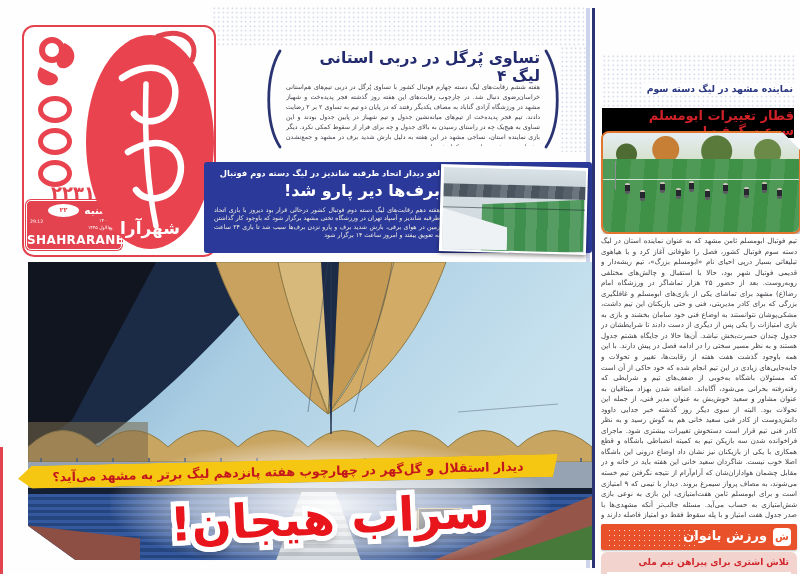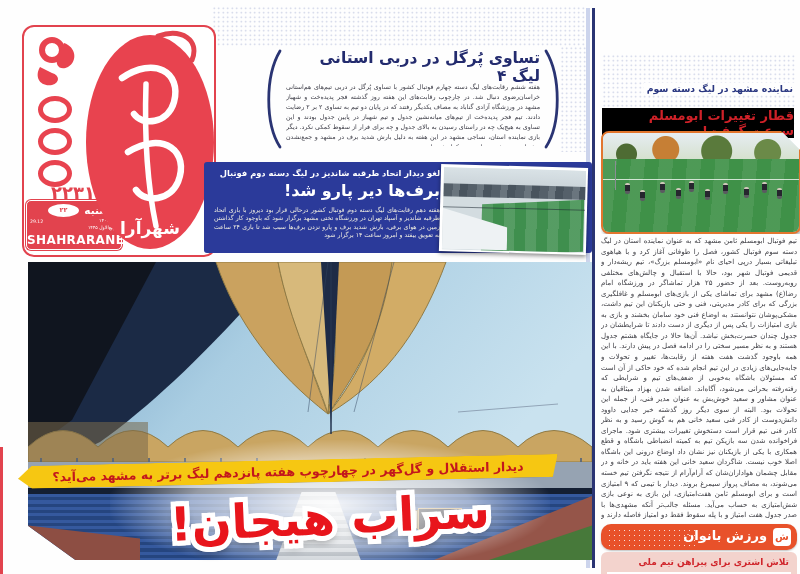--- a/index.html
+++ b/index.html
@@ -107,21 +107,21 @@
   .rc-line{position:absolute;left:0;right:0;top:46%;height:1.5px;background:rgba(255,255,255,.75);}
   .pl{position:absolute;width:5px;height:11px;border-radius:2px;
       background:linear-gradient(180deg,#cfc8ba 0 2px,#26262e 2px 8px,#5a5a60 8px 11px);}
   .pl1{left:11%;top:50%}.pl2{left:19%;top:58%}.pl3{left:29%;top:49%}.pl4{left:37%;top:56%}
   .pl5{left:44%;top:48%}.pl6{left:52%;top:57%}.pl7{left:61%;top:51%}.pl8{left:72%;top:55%}
   .pl9{left:81%;top:49%}.pl10{left:89%;top:56%}
   .flagpole{position:absolute;left:6%;top:28%;width:1px;height:30%;background:#8a8f94;}
   .rc-body{position:absolute;left:601px;top:236px;width:196px;height:285px;overflow:hidden;
            font-size:7px;line-height:10.55px;text-align:justify;color:#3a3a40;}
   .rc-banner{position:absolute;left:601px;top:524px;width:196px;height:26px;background:#e8512a;
-             border-radius:10px;box-shadow:0 1px 2px rgba(0,0,0,.25);}
+             border-radius:2px;box-shadow:0 1px 2px rgba(0,0,0,.25);}
   .rc-banner::before{content:"";position:absolute;left:6px;top:4px;width:46%;height:18px;
              background-image:radial-gradient(circle,rgba(255,255,255,.8) 0.8px,transparent 1px);
              background-size:5px 5px;}
   .banner-title{position:absolute;right:30px;top:4px;color:#fff;font-size:13px;font-weight:bold;}
   .banner-badge{position:absolute;right:6px;top:4px;width:18px;height:18px;background:#fff;
                 border-radius:4px;color:#e8512a;font-weight:bold;font-size:10px;text-align:center;
                 line-height:18px;}
   .rc-pink{position:absolute;left:601px;top:552px;width:196px;height:22px;background:#f3d3cd;
            border-radius:6px 6px 0 0;}
   .pink-headline{position:absolute;right:8px;top:5px;font-size:9px;font-weight:bold;color:#d0252b;}

